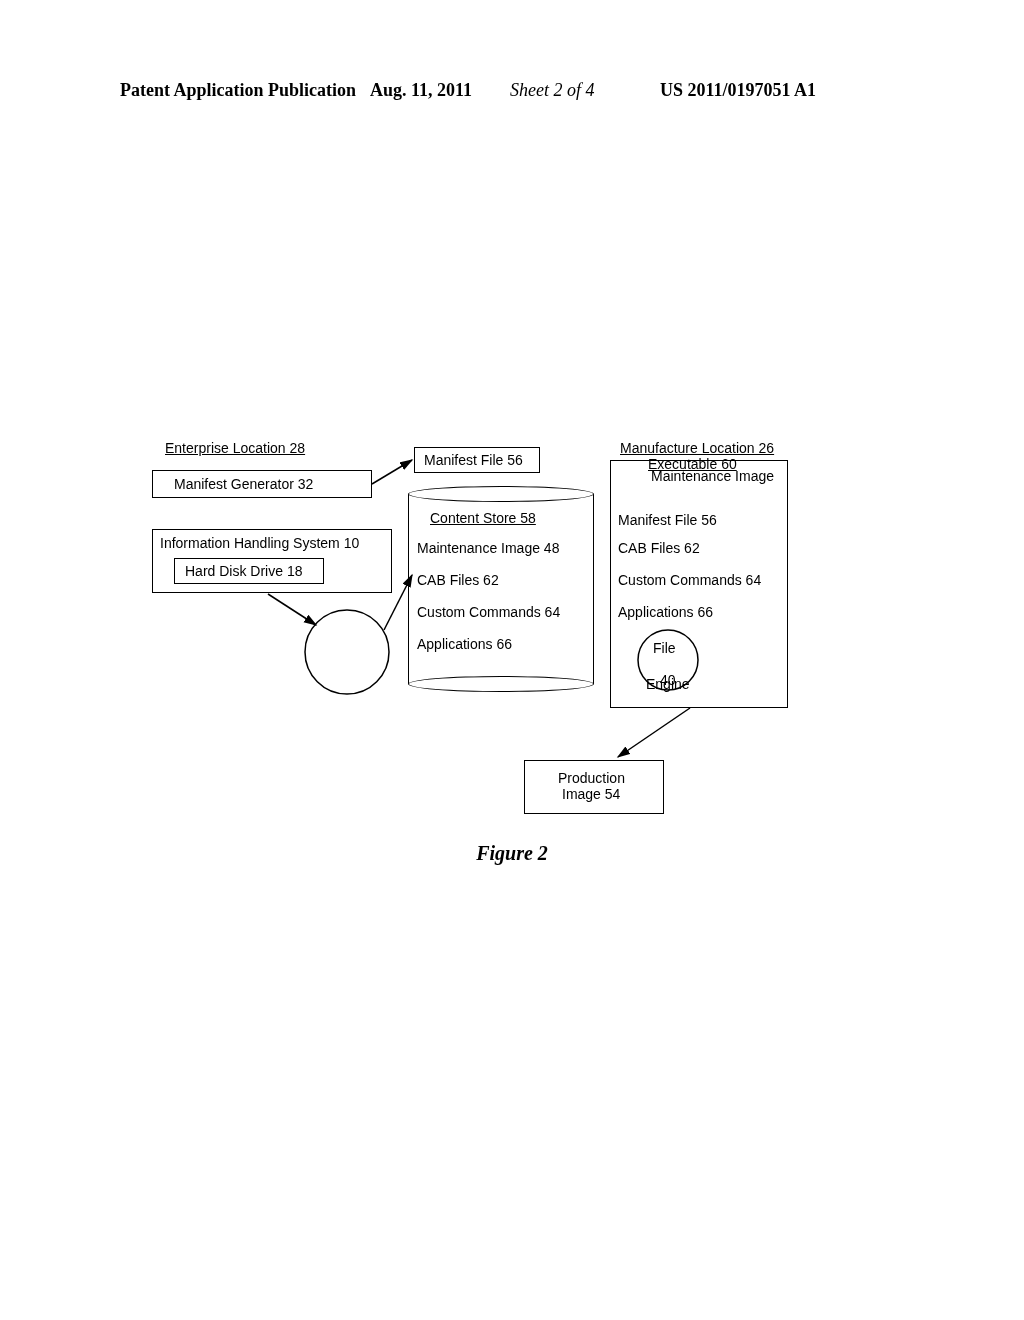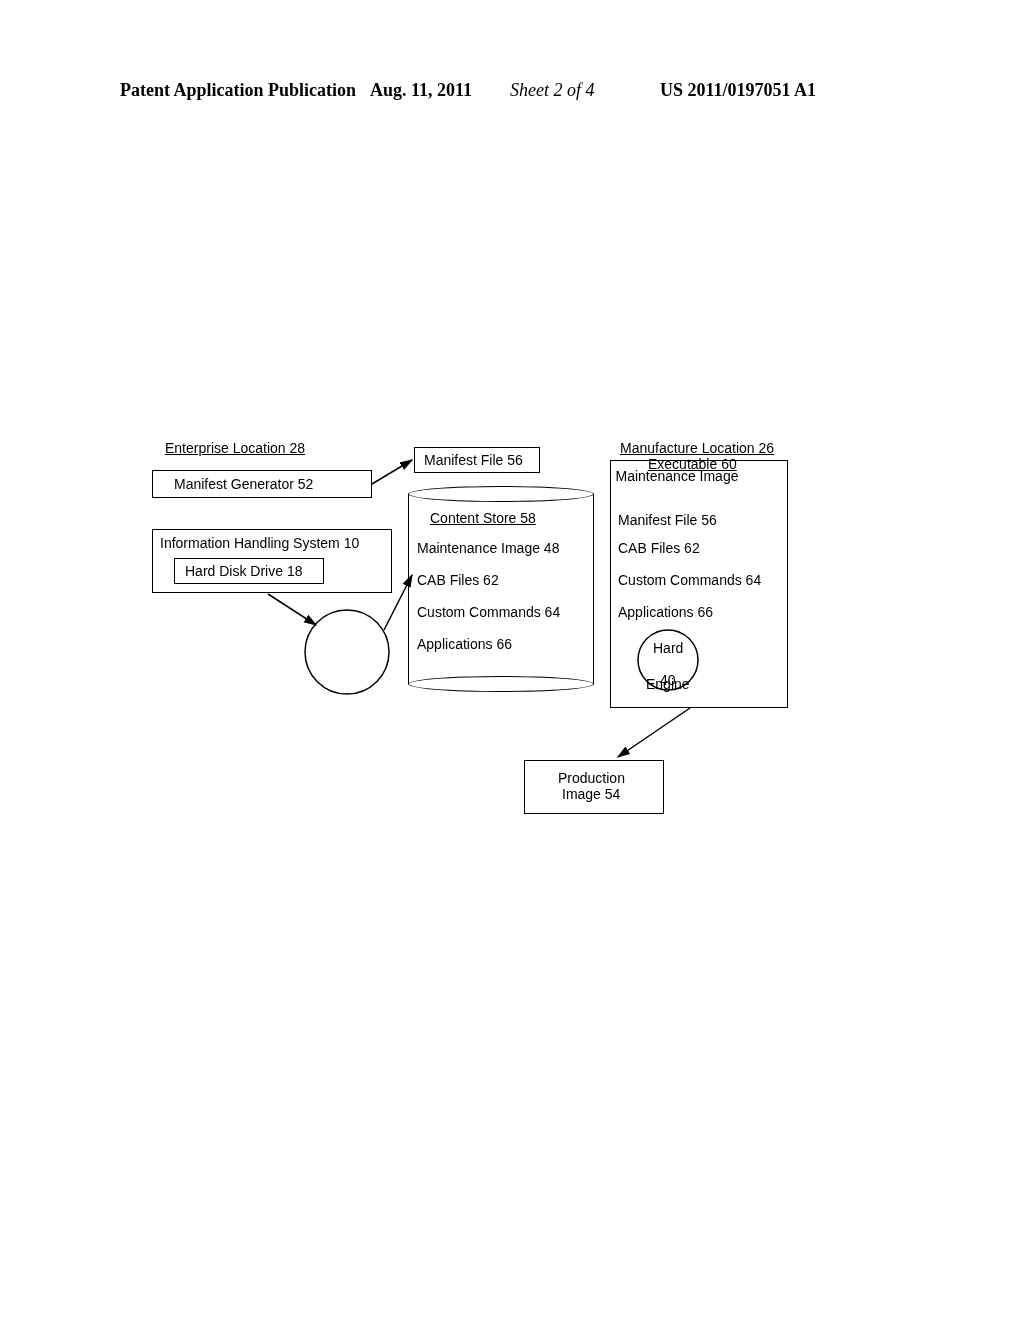--- a/index.html
+++ b/index.html
@@ -26,21 +26,21 @@
   <div class="header">
     <span class="header-left">Patent Application Publication</span>
     <span class="header-mid">Aug. 11, 2011</span>
     <span class="header-sheet">Sheet 2 of 4</span>
     <span class="header-right">US 2011/0197051 A1</span>
   </div>
 
   <div class="label und" style="left:165px; top:440px;">Enterprise Location 28</div>
 
   <div class="box" style="left:152px; top:470px; width:220px; height:28px;"></div>
-  <div class="label" style="left:174px; top:476px;">Manifest Generator 52</div>
+  <div class="label" style="left:174px; top:476px;">Manifest Generator 32</div>
 
   <div class="box" style="left:152px; top:529px; width:240px; height:64px;"></div>
   <div class="label" style="left:160px; top:535px;">Information Handling System 10</div>
   <div class="box" style="left:174px; top:558px; width:150px; height:26px;"></div>
   <div class="label" style="left:185px; top:563px;">Hard Disk Drive 18</div>
 
   <div class="box" style="left:414px; top:447px; width:126px; height:26px;"></div>
   <div class="label" style="left:424px; top:452px;">Manifest File 56</div>
 
   <div class="cyl-side" style="left:408px; top:494px; width:186px; height:190px;"></div>
@@ -49,28 +49,28 @@
 
   <div class="label und" style="left:430px; top:510px;text-align:center;">Content Store 58</div>
   <div class="label" style="left:417px; top:540px;">Maintenance Image 48</div>
   <div class="label" style="left:417px; top:572px;">CAB Files 62</div>
   <div class="label" style="left:417px; top:604px;">Custom Commands 64</div>
   <div class="label" style="left:417px; top:636px;">Applications 66</div>
 
   <div class="label und" style="left:620px; top:440px;">Manufacture Location 26</div>
 
   <div class="box" style="left:610px; top:460px; width:178px; height:248px;"></div>
-  <div class="label" style="left:602px; top:468px; text-align:center; width:150px;">Maintenance Image</div>
+  <div class="label" style="left:624px; top:468px; text-align:right; width:150px;">Maintenance Image</div>
   <div class="label und" style="left:648px; top:456px;">Executable 60</div>
   <div class="label" style="left:618px; top:512px;">Manifest File 56</div>
   <div class="label" style="left:618px; top:540px;">CAB Files 62</div>
   <div class="label" style="left:618px; top:572px;">Custom Commands 64</div>
   <div class="label" style="left:618px; top:604px;">Applications 66</div>
 
-  <div class="label" style="left:653px; top:640px;">Hard</div>
+  <div class="label" style="left:653px; top:640px;">File</div>
   <div class="label" style="left:646px; top:676px;">Engine</div>
   <div class="label" style="left:660px; top:672px;">40</div>
 
   <div class="label" style="left:330px; top:622px;">Local</div>
   <div class="label" style="left:327px; top:638px;">Image</div>
   <div class="label" style="left:321px; top:654px;">Capture</div>
   <div class="label" style="left:320px; top:670px;">Utility 50</div>
 
   <div class="box" style="left:524px; top:760px; width:140px; height:54px;"></div>
   <div class="label" style="left:558px; top:770px;">Production</div>
@@ -89,14 +89,15 @@
 
     <line x1="372" y1="484" x2="412" y2="460" stroke="#000" stroke-width="1.5" marker-end="url(#arrow)"></line>
 
     <line x1="268" y1="594" x2="316" y2="625" stroke="#000" stroke-width="1.5" marker-end="url(#arrow)"></line>
 
     <line x1="384" y1="630" x2="412" y2="575" stroke="#000" stroke-width="1.5" marker-end="url(#arrow)"></line>
 
     <line x1="690" y1="708" x2="618" y2="757" stroke="#000" stroke-width="1.5" marker-end="url(#arrow)"></line>
   </svg>
 
+  <div class="caption">Figure 2</div>
 
 </div>
 
 </body></html>

